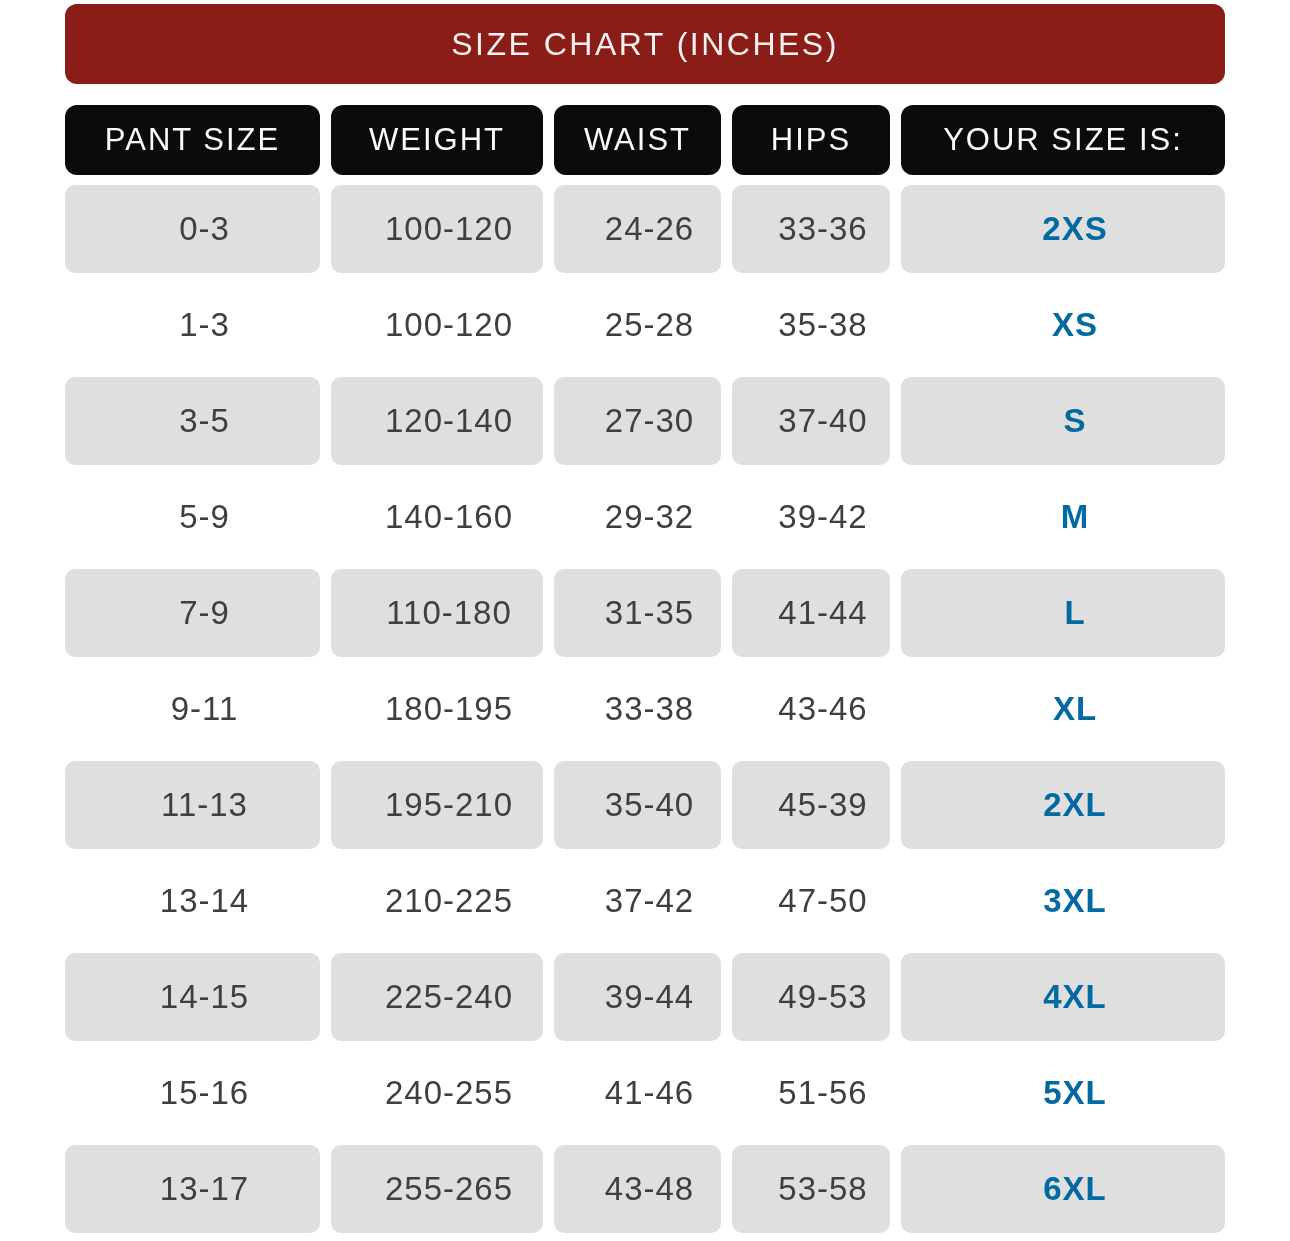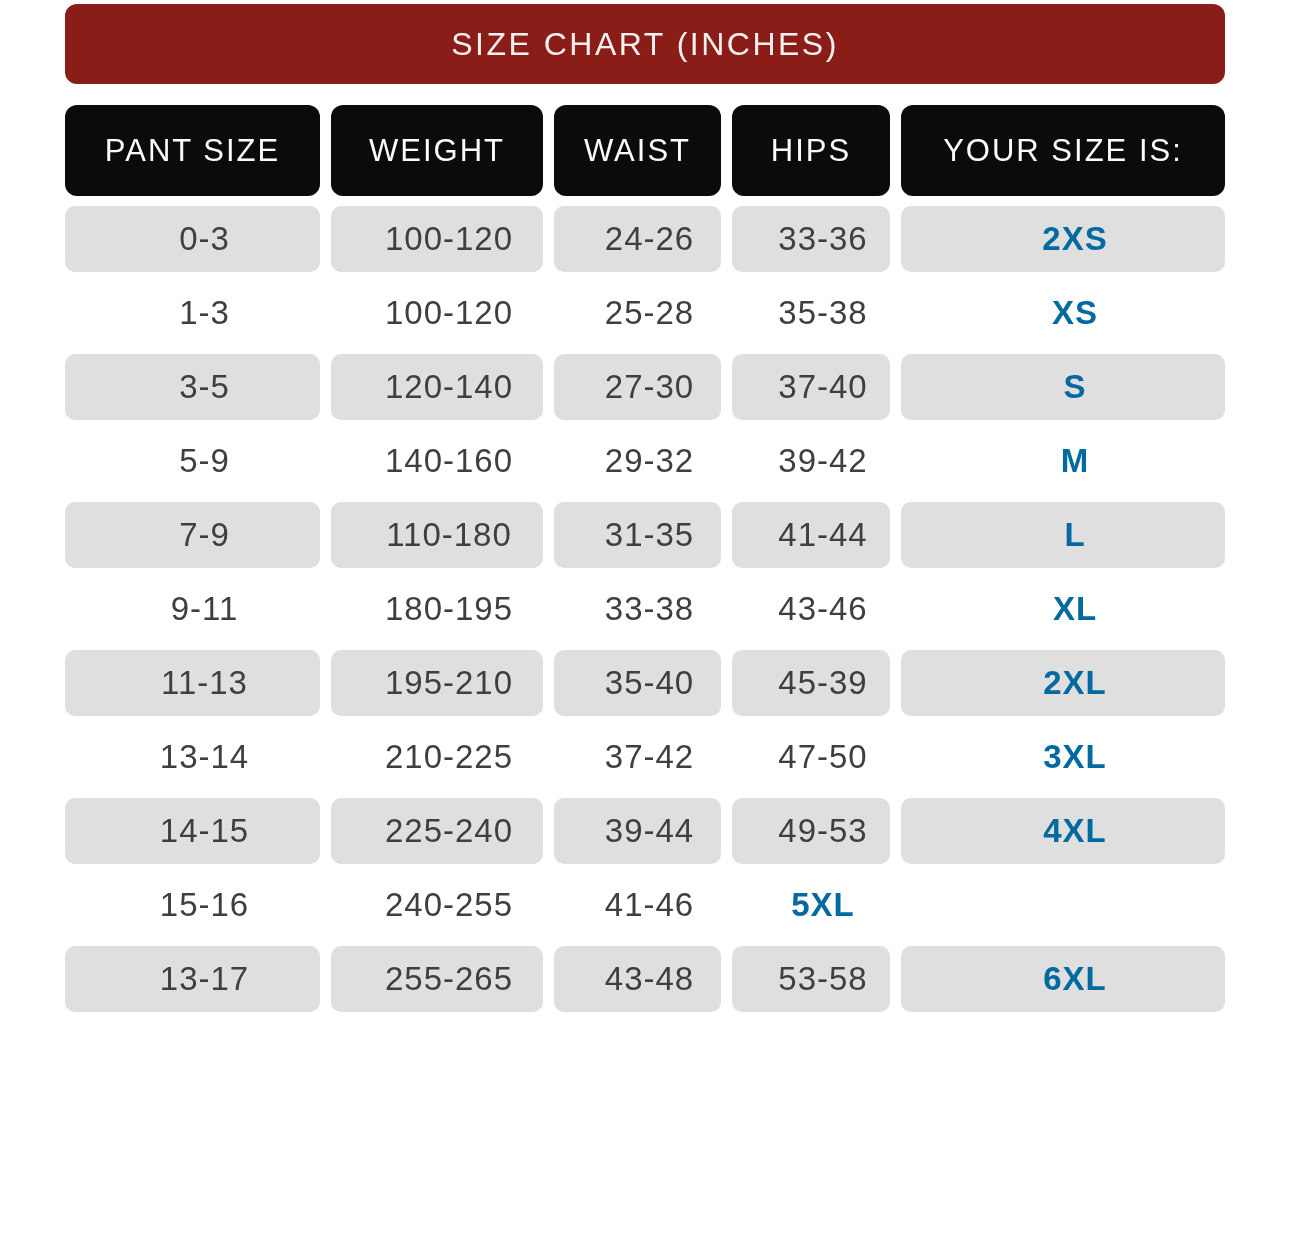--- a/index.html
+++ b/index.html
@@ -30,37 +30,37 @@
   }
   .grid-row {
     display: grid;
     grid-template-columns: 255px 212px 167px 158px 324px;
     column-gap: 11px;
   }
   .header-row {
     margin-bottom: 10px;
   }
   .hcell {
-    height: 91px;
+    height: 70px;
     background: #0c0b0b;
     border-radius: 12px;
     color: #fbfbfb;
     display: flex;
     align-items: center;
     justify-content: center;
     font-size: 31px;
     font-weight: 300;
     letter-spacing: 2px;
     white-space: nowrap;
   }
   .row {
     margin-bottom: 8px;
   }
   .cell {
-    height: 66px;
+    height: 88px;
     border-radius: 10px;
     display: flex;
     align-items: center;
     justify-content: center;
     font-size: 33px;
     color: #3f3f3f;
     letter-spacing: 1px;
     background: transparent;
     white-space: nowrap;
     padding-left: 24px;
@@ -157,20 +157,21 @@
     <div class="cell">225-240</div>
     <div class="cell">39-44</div>
     <div class="cell">49-53</div>
     <div class="cell size">4XL</div>
   </div>
 
   <div class="grid-row row">
     <div class="cell">15-16</div>
     <div class="cell">240-255</div>
     <div class="cell">41-46</div>
+    <div class="cell">51-56</div>
     <div class="cell size">5XL</div>
   </div>
 
   <div class="grid-row row shaded">
     <div class="cell">13-17</div>
     <div class="cell">255-265</div>
     <div class="cell">43-48</div>
     <div class="cell">53-58</div>
     <div class="cell size">6XL</div>
   </div>

